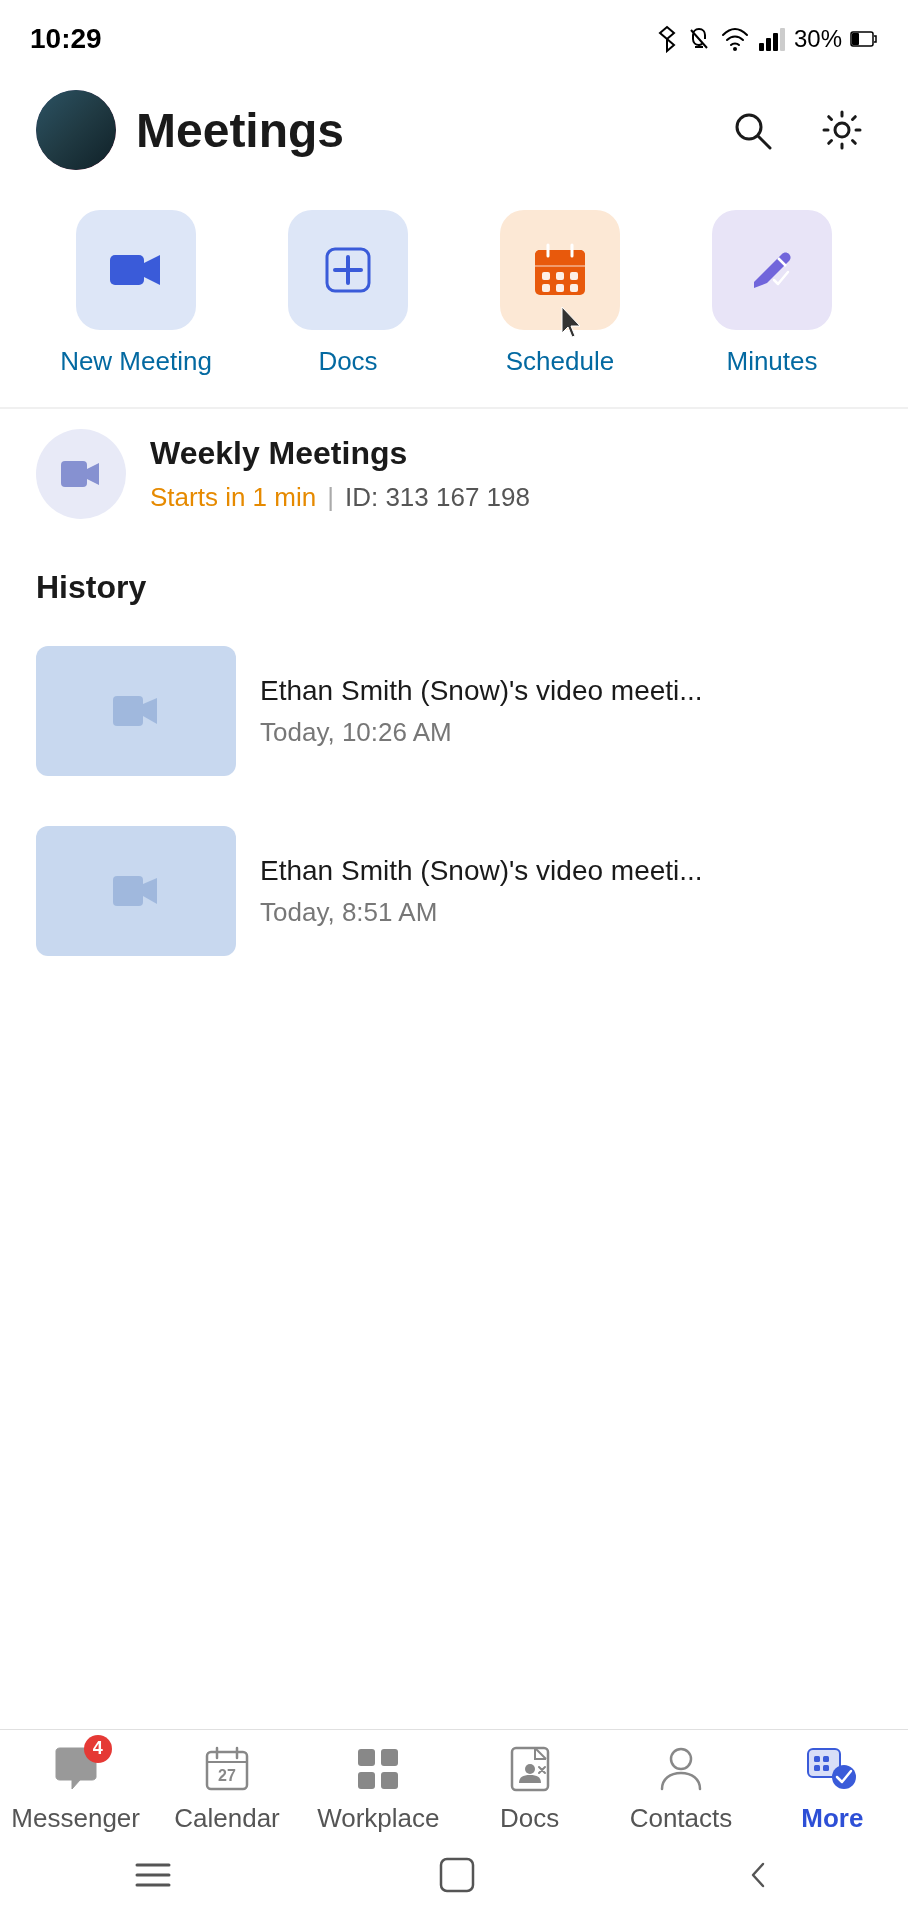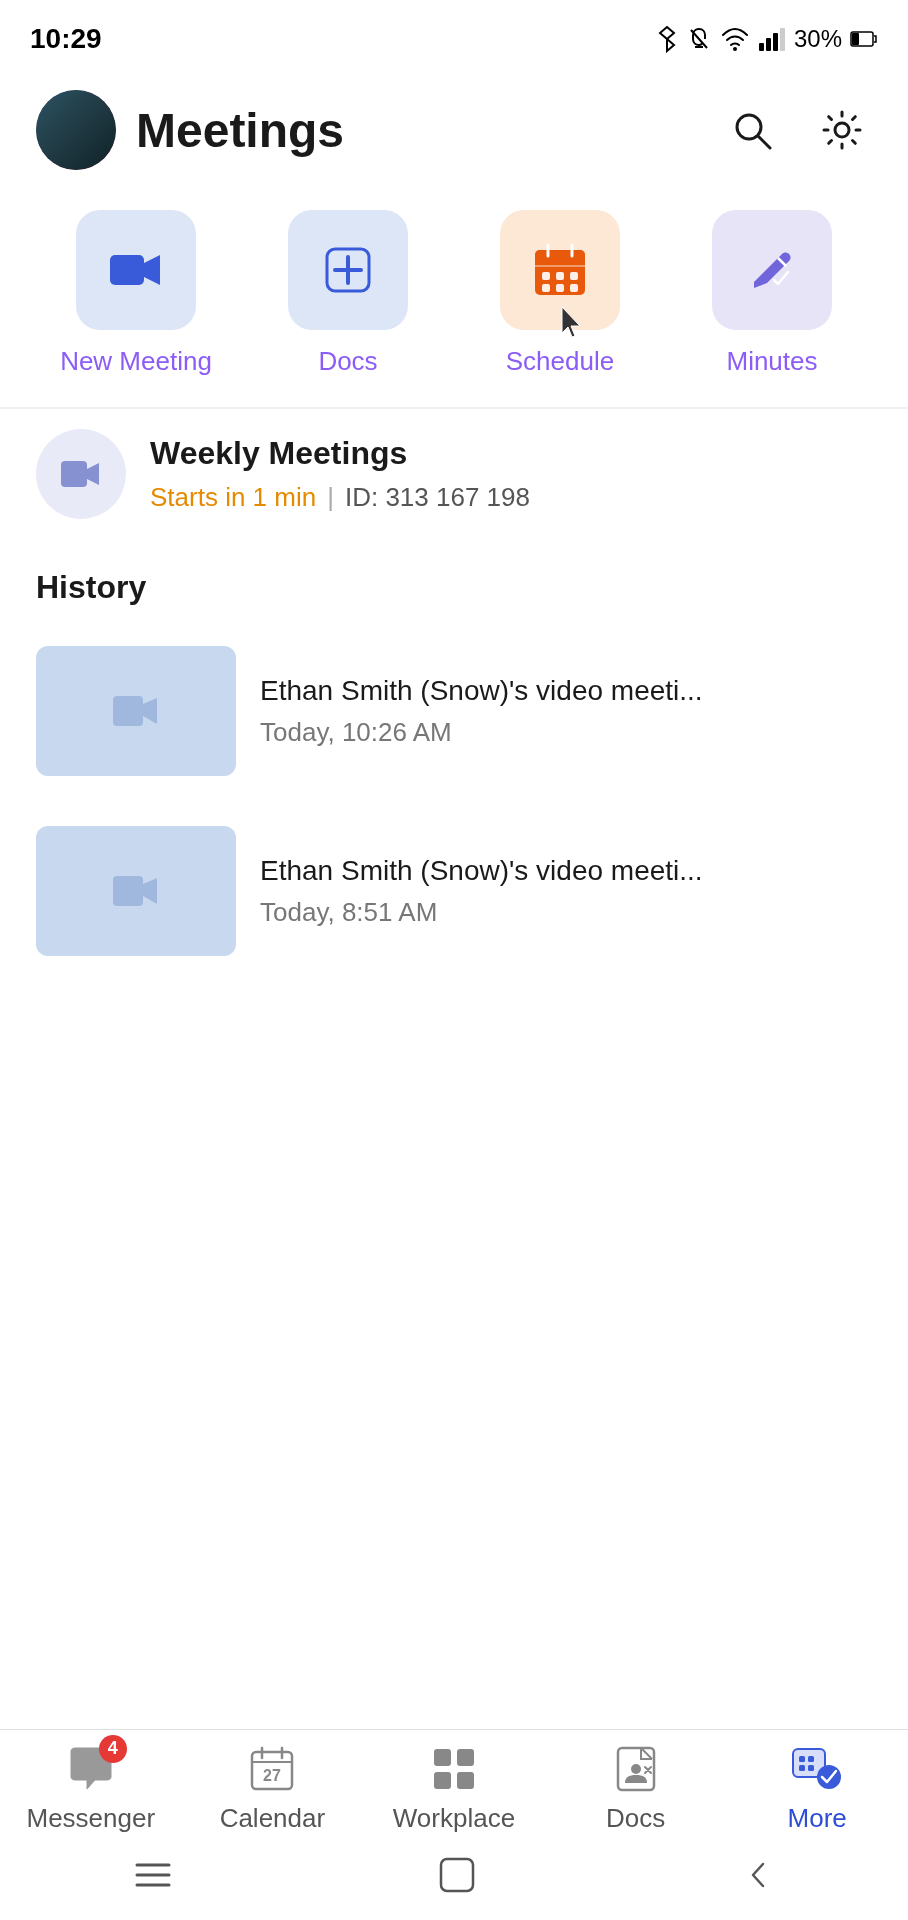--- a/index.html
+++ b/index.html
@@ -106,21 +106,21 @@
       border-radius: 24px;
       display: flex;
       align-items: center;
       justify-content: center;
     }
     .action-icon-wrap.blue-light { background: #dde6f7; }
     .action-icon-wrap.orange-light { background: #fce8d5; }
     .action-icon-wrap.purple-light { background: #e8e4f7; }
     .action-label {
       font-size: 26px;
-      color: #8b5cf6;
+      color: #0369a1;
       font-weight: 400;
     }
 
     
     .section-title {
       font-size: 32px;
       font-weight: 600;
       color: #1a1a1a;
       padding: 30px 36px 20px 36px;
     }
@@ -235,21 +235,21 @@
       font-size: 18px;
       display: flex;
       align-items: center;
       justify-content: center;
       font-weight: 700;
     }
     .nav-label {
       font-size: 26px;
       color: #555;
     }
-    .nav-label.active { color: #2d4fd6; font-weight: 400; }
+    .nav-label.active { color: #2d4fd6; font-weight: 700; }
 
     
     .system-nav {
       display: flex;
       justify-content: space-around;
       align-items: center;
       padding: 14px 0 24px 0;
       background: #fff;
       height: 80px;
     }
@@ -475,20 +475,29 @@
           <path d="M26 3 L37 14" stroke="#888" stroke-width="2"></path>
 
           <circle cx="21" cy="24" r="5" fill="#888"></circle>
           <path d="M10 38 C10 32 14 30 21 30 C28 30 32 32 32 38" fill="#888"></path>
           <path d="M30 22 L36 28 M36 22 L30 28" stroke="#888" stroke-width="2" stroke-linecap="round"></path>
         </svg>
       </div>
       <span class="nav-label">Docs</span>
     </button>
 
+    <button class="nav-item">
+      <div class="nav-icon-wrap">
+        <svg width="46" height="48" viewBox="0 0 46 48" fill="none">
+          <circle cx="23" cy="14" r="10" stroke="#888" stroke-width="2.5" fill="none"></circle>
+          <path d="M4 44 C4 34 12 28 23 28 C34 28 42 34 42 44" stroke="#888" stroke-width="2.5" fill="none" stroke-linecap="round"></path>
+        </svg>
+      </div>
+      <span class="nav-label">Contacts</span>
+    </button>
 
     <button class="nav-item">
       <div class="nav-icon-wrap">
         <svg width="52" height="44" viewBox="0 0 52 44" fill="none">
 
           <rect x="2" y="2" width="32" height="28" rx="5" fill="#3a5bd9" opacity="0.2"></rect>
           <rect x="2" y="2" width="32" height="28" rx="5" stroke="#3a5bd9" stroke-width="2"></rect>
 
           <rect x="8" y="9" width="6" height="6" rx="1.5" fill="#3a5bd9"></rect>
           <rect x="17" y="9" width="6" height="6" rx="1.5" fill="#3a5bd9"></rect>

